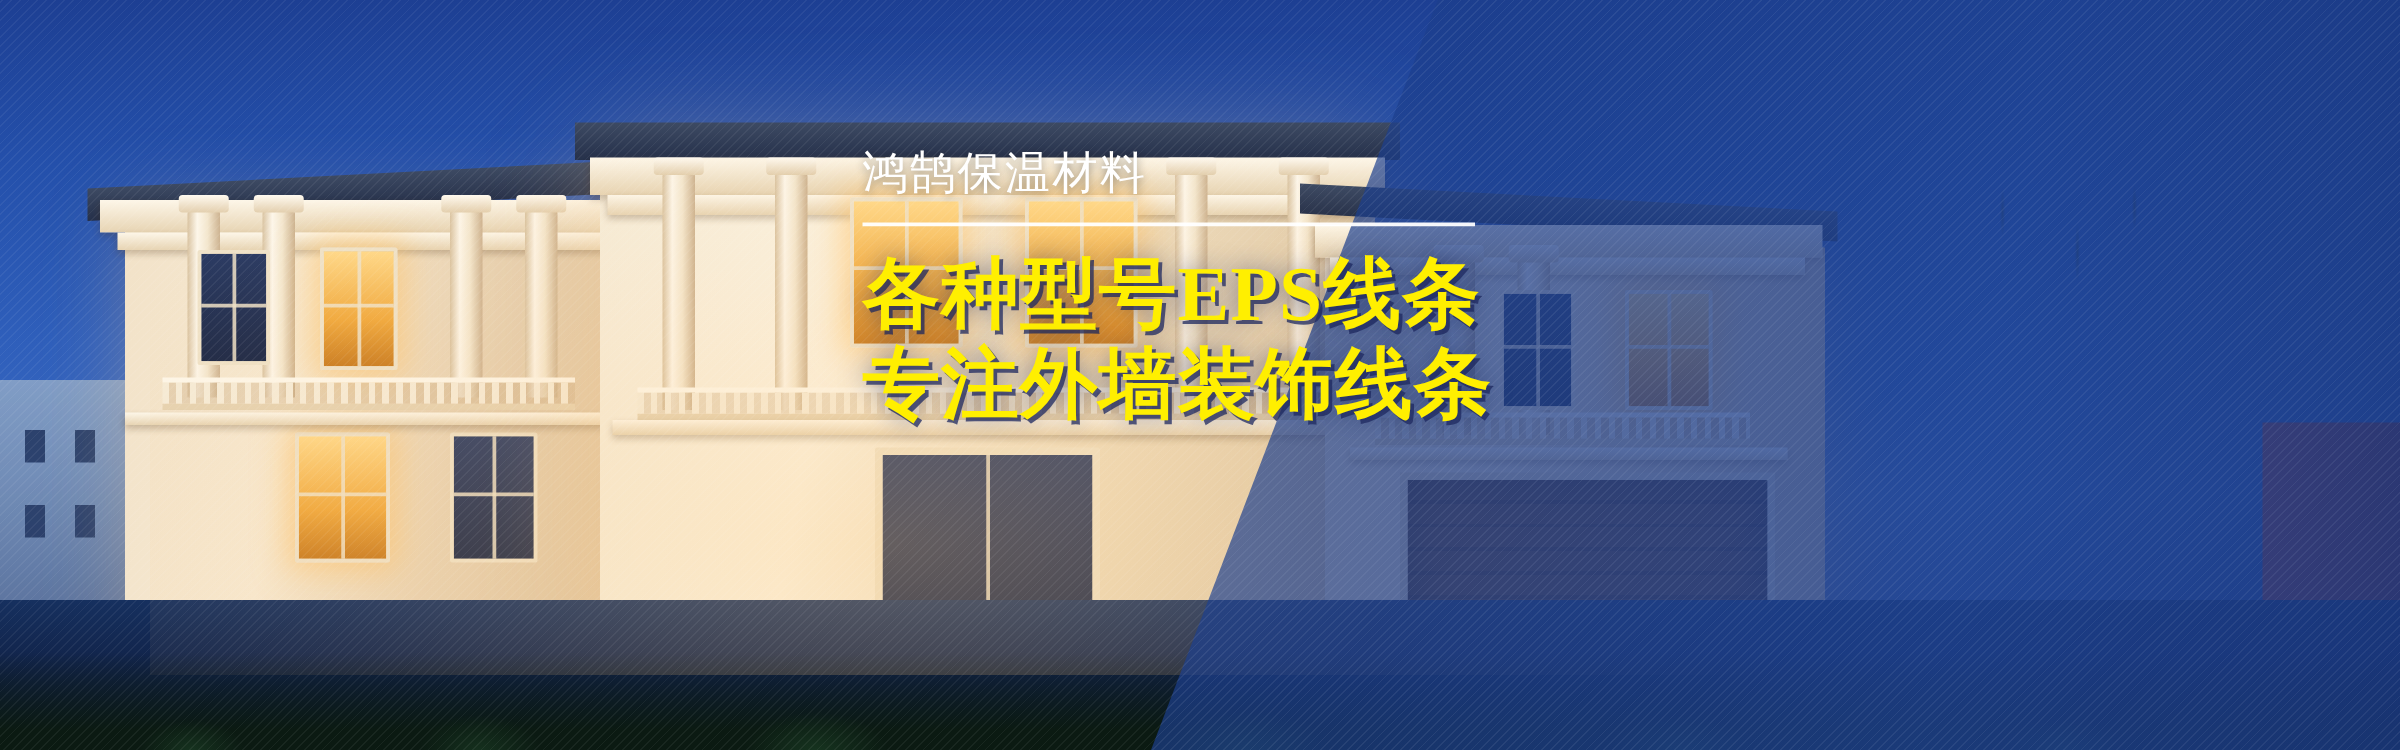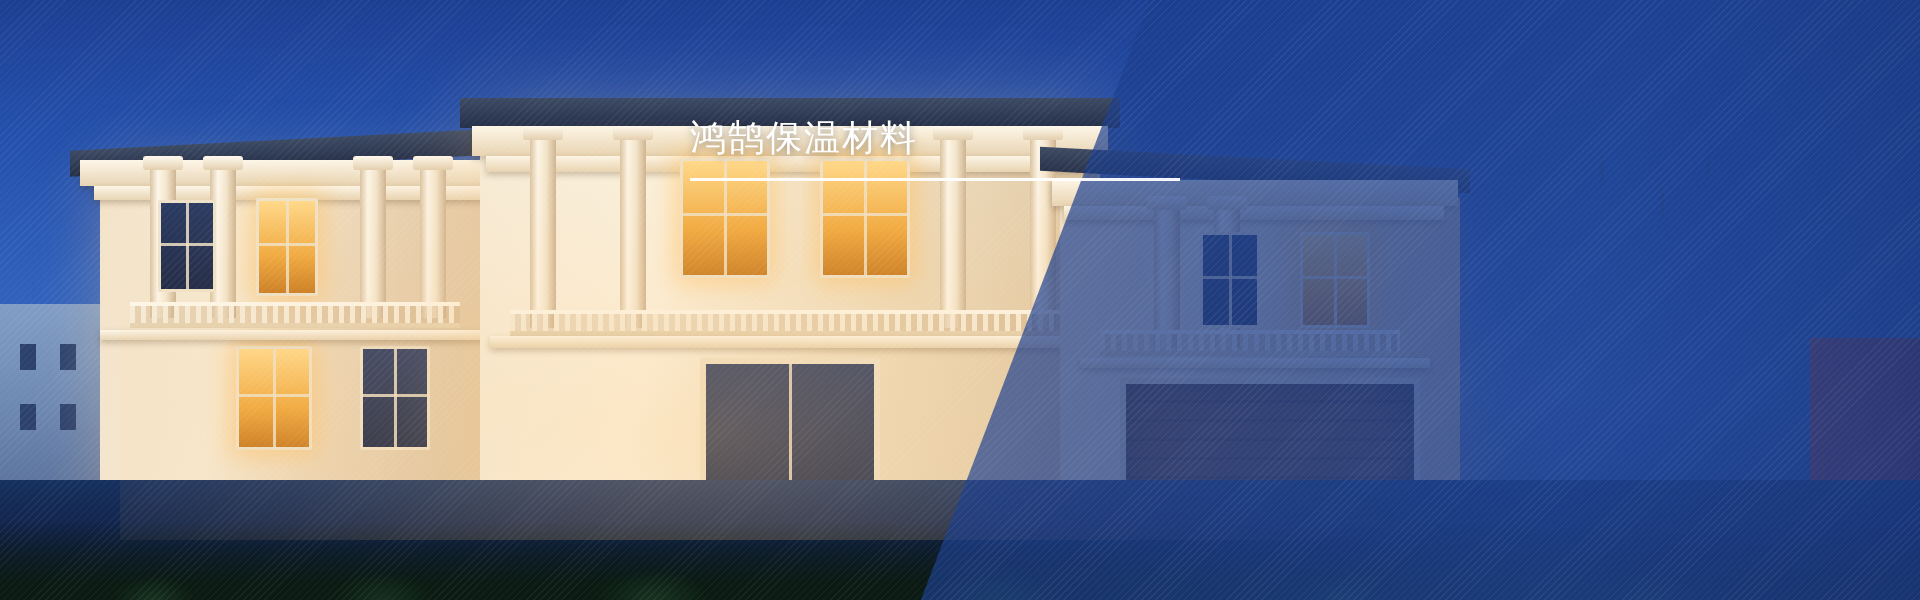--- a/index.html
+++ b/index.html
@@ -307,16 +307,18 @@
     <div class="hatch"></div>
   </div>
 
   <div class="overlay"></div>
   <div class="overlay-hatch"></div>
 
   <div class="copy">
     <div class="brand">鸿鹄保温材料</div>
     <div class="rule"></div>
     <div class="headline">
+      <div>各种型号EPS线条</div>
+      <div>专注外墙装饰线条</div>
     </div>
   </div>
 
 </div>
 
 </body></html>

